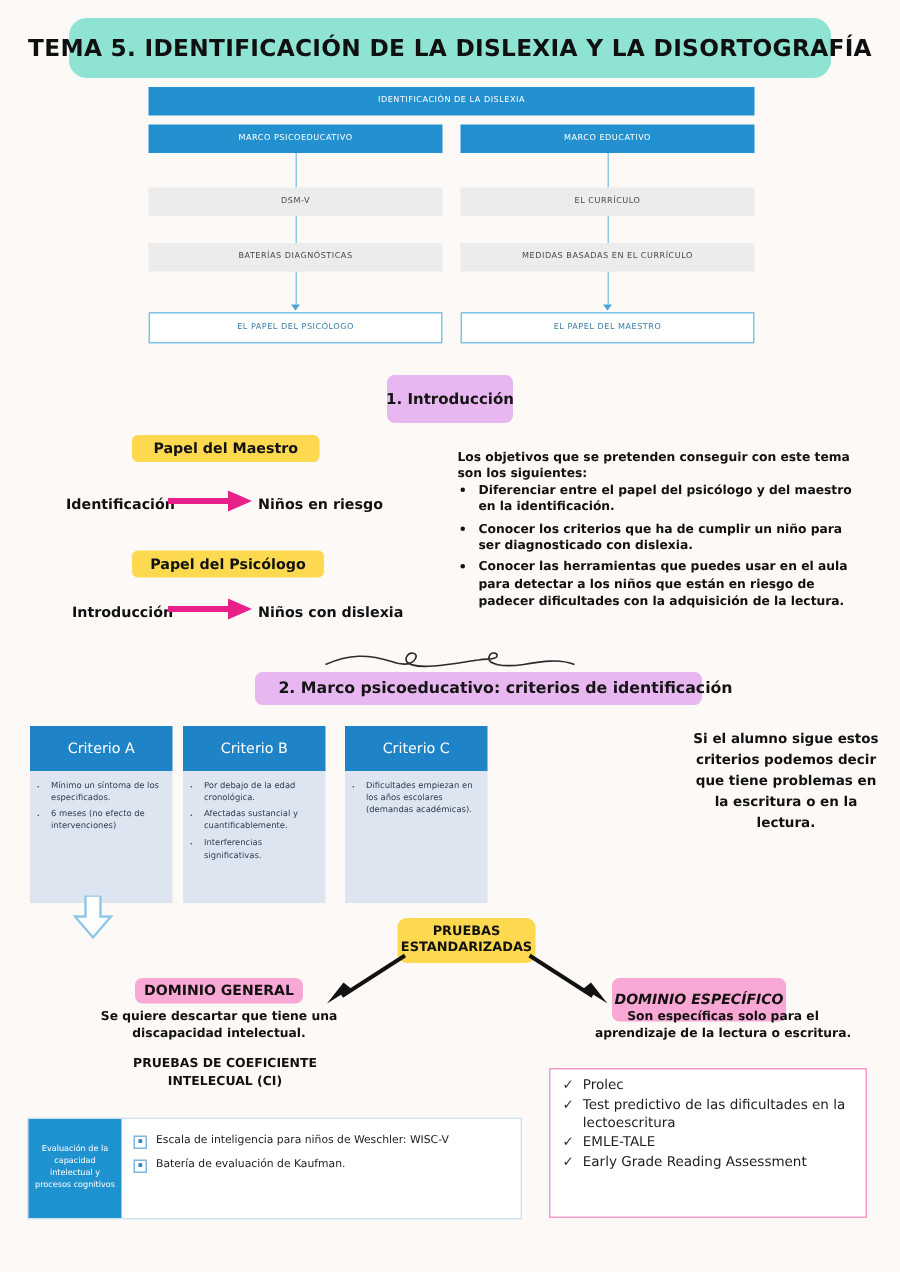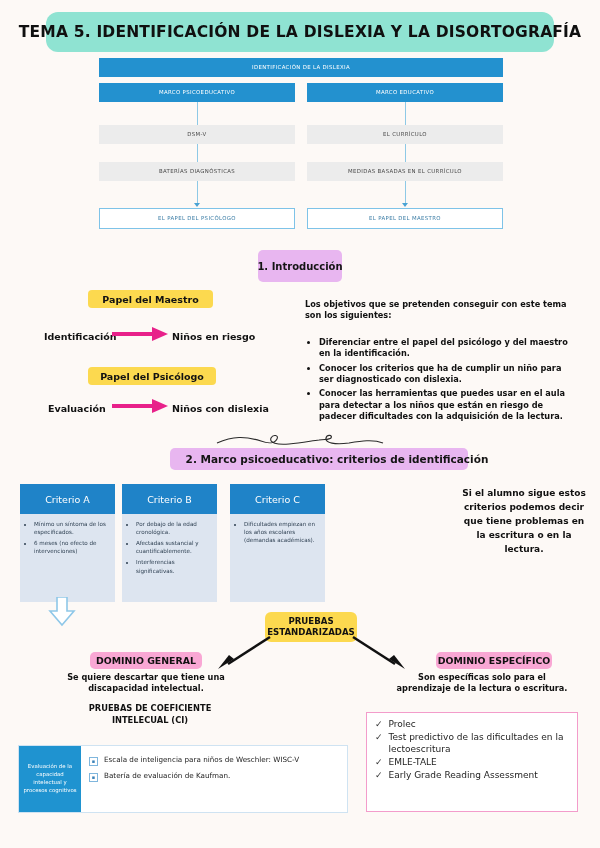--- a/index.html
+++ b/index.html
@@ -73,21 +73,21 @@
 
   .flowtext{position:absolute;font-size:9.5px;font-weight:700;color:#111;white-space:nowrap;}
   .ft-ident{left:44px;top:331px;}
   .ft-riesgo{left:172px;top:331px;}
   .ft-diag{left:48px;top:403px;}
   .ft-disl{left:172px;top:403px;}
   .parrow{position:absolute;}
 
   
   .objectives{position:absolute;left:305px;top:299px;width:272px;}
-  .obj-intro{font-size:8.2px;font-weight:700;line-height:1.35;color:#111;margin:0 0 16px 0;}
+  .obj-intro{font-size:8.2px;font-weight:700;line-height:1.35;color:#111;margin:0 0 0 0;}
   .obj-list{margin:0;padding-left:14px;}
   .obj-list li{font-size:8.2px;font-weight:700;line-height:1.38;color:#111;margin-bottom:3px;}
 
   
   .crit{position:absolute;width:95px;}
   .crit-head{height:30px;background:#1f83c8;display:flex;align-items:center;justify-content:center;}
   .crit-head span{color:#fff;font-size:9.5px;font-weight:400;}
   .crit-body{height:88px;background:#dde5f0;padding:6px 5px 0 5px;box-sizing:border-box;}
   .crit-body ul{margin:0;padding-left:9px;}
   .crit-body li{font-size:5.6px;line-height:1.45;color:#2c3e50;margin-bottom:3px;}
@@ -107,21 +107,21 @@
   .pruebas{
     position:absolute;left:265px;top:612px;width:92px;height:30px;
     background:#fcd94f;border-radius:6px;
     display:flex;flex-direction:column;align-items:center;justify-content:center;
   }
   .pruebas span{font-size:8.6px;font-weight:700;color:#111;line-height:1.25;white-space:nowrap;}
 
   .pinklabel{position:absolute;background:#f9a7d4;border-radius:5px;display:flex;align-items:center;justify-content:center;}
   .pinklabel span{font-size:9.4px;font-weight:700;color:#111;white-space:nowrap;}
   .pl-general{left:90px;top:652px;width:112px;height:17px;}
-  .pl-especifico{left:436px;top:652px;width:116px;height:17px;}
+  .pl-especifico{left:408px;top:652px;width:116px;height:29px;font-style:italic;}
 
   .domtext{position:absolute;text-align:center;font-size:8.2px;font-weight:700;line-height:1.4;color:#111;}
   .dt-general{left:62px;top:672px;width:168px;}
   .dt-especifico{left:390px;top:672px;width:184px;}
 
   .ci-title{
     position:absolute;left:70px;top:703px;width:160px;text-align:center;
     font-size:8.3px;font-weight:700;line-height:1.4;color:#111;
   }
 
@@ -208,21 +208,21 @@
   <div class="flowtext ft-ident">Identificación</div>
   <div class="flowtext ft-riesgo">Niños en riesgo</div>
   <svg class="parrow" style="left:112px;top:326px;" width="56" height="16">
     <line x1="0" y1="8" x2="42" y2="8" stroke="#e8218a" stroke-width="4"></line>
     <polygon points="40,1 56,8 40,15" fill="#e8218a"></polygon>
   </svg>
 
   <div class="ylabel yl-psico">
     <span>Papel del Psicólogo</span>
   </div>
-  <div class="flowtext ft-diag">Evaluación</div>
+  <div class="flowtext ft-diag">Introducción</div>
   <div class="flowtext ft-disl">Niños con dislexia</div>
   <svg class="parrow" style="left:112px;top:398px;" width="56" height="16">
     <line x1="0" y1="8" x2="42" y2="8" stroke="#e8218a" stroke-width="4"></line>
     <polygon points="40,1 56,8 40,15" fill="#e8218a"></polygon>
   </svg>
 
   <div class="objectives">
     <p class="obj-intro">Los objetivos que se pretenden conseguir con este tema son los siguientes:</p>
     <ul class="obj-list">
       <li>Diferenciar entre el papel del psicólogo y del maestro en la identificación.</li>

